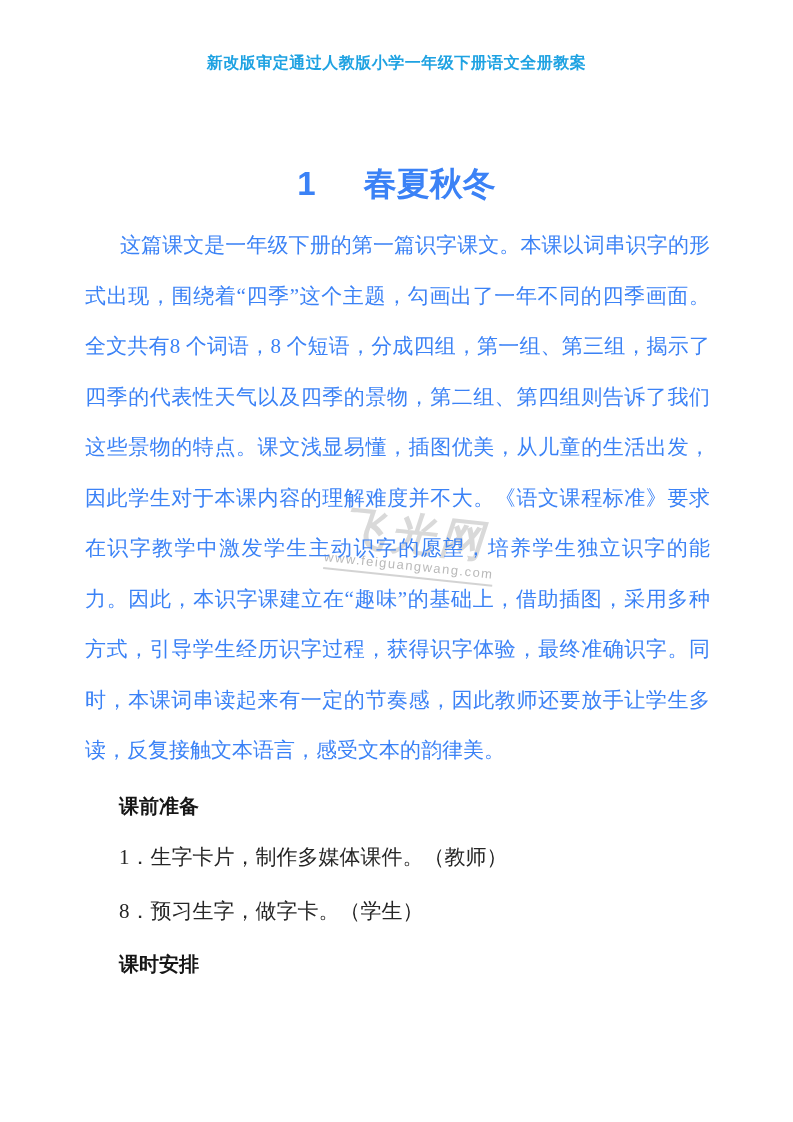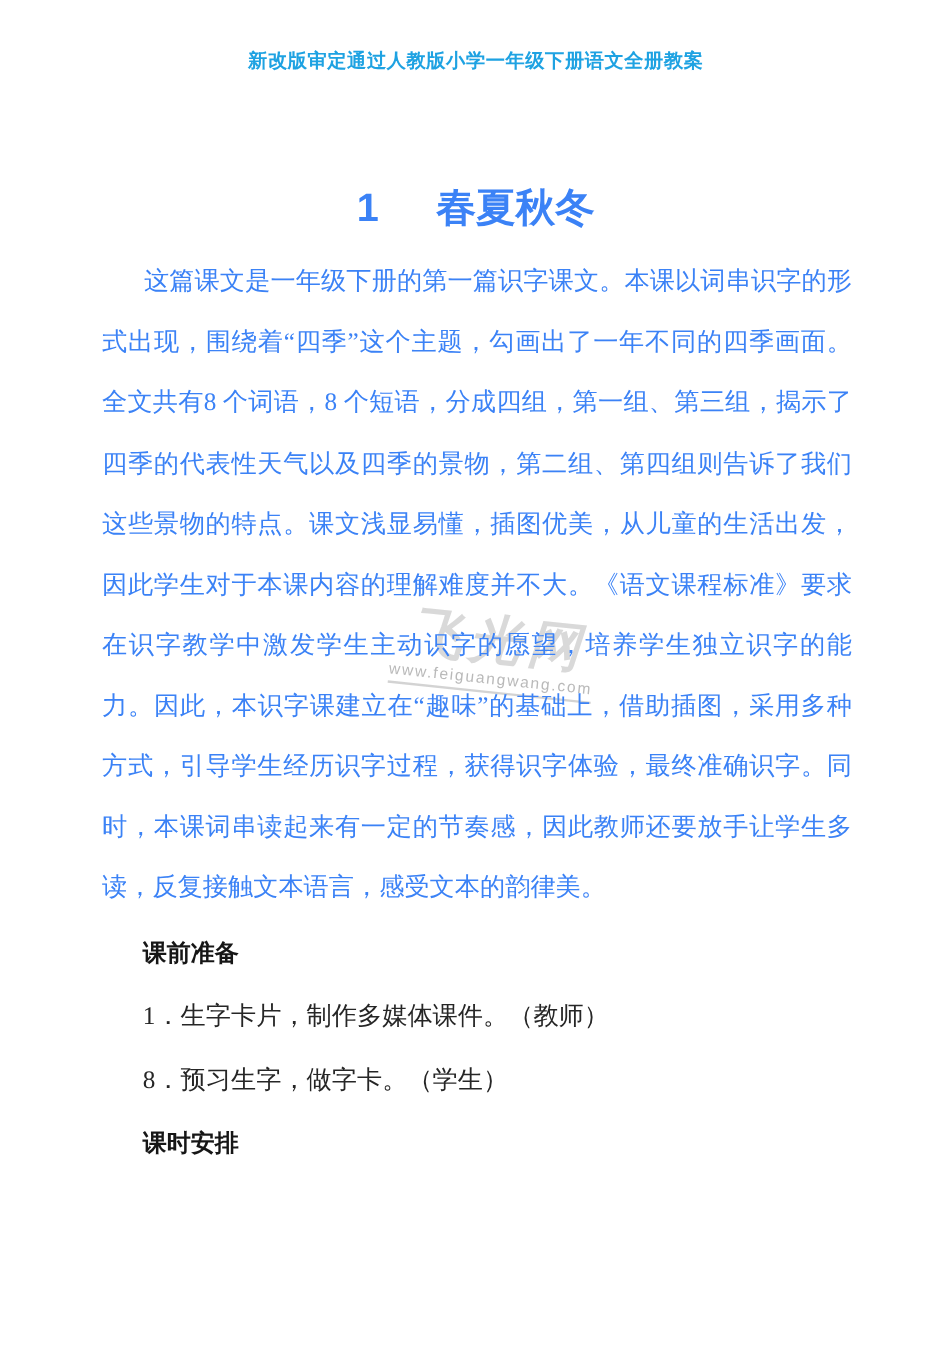--- a/index.html
+++ b/index.html
@@ -40,21 +40,21 @@
     color: rgba(158, 158, 158, 0.72);
     border-bottom: 2px solid rgba(158, 158, 158, 0.45);
     padding-bottom: 3px;
     margin-top: 2px;
     white-space: nowrap;
   }
 
   .content { position: relative; z-index: 1; }
 
   .doc-header {
-    padding-top: 42px;
+    padding-top: 53px;
     text-align: center;
     font-family: "Liberation Sans", sans-serif;
     font-weight: bold;
     font-size: 16px;
     line-height: 20px;
     letter-spacing: 0.5px;
     color: #1ea2e2;
   }
 
   .doc-title {

